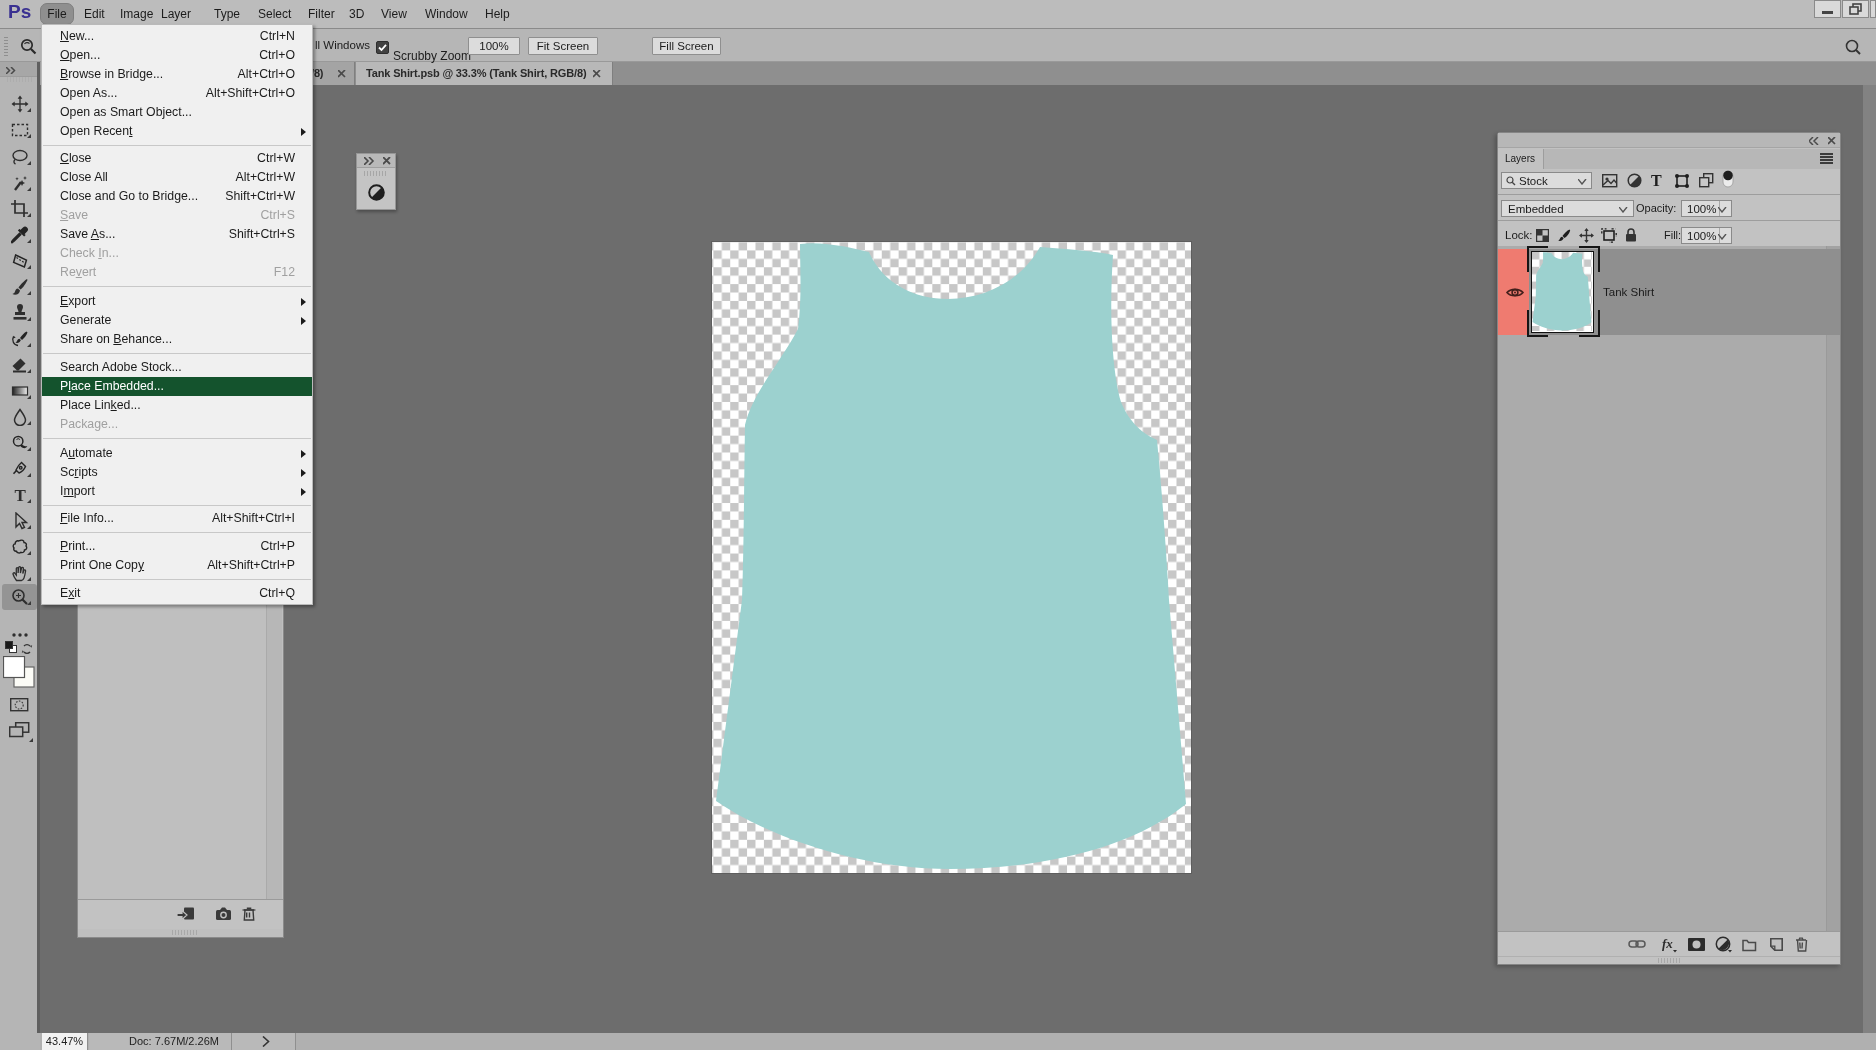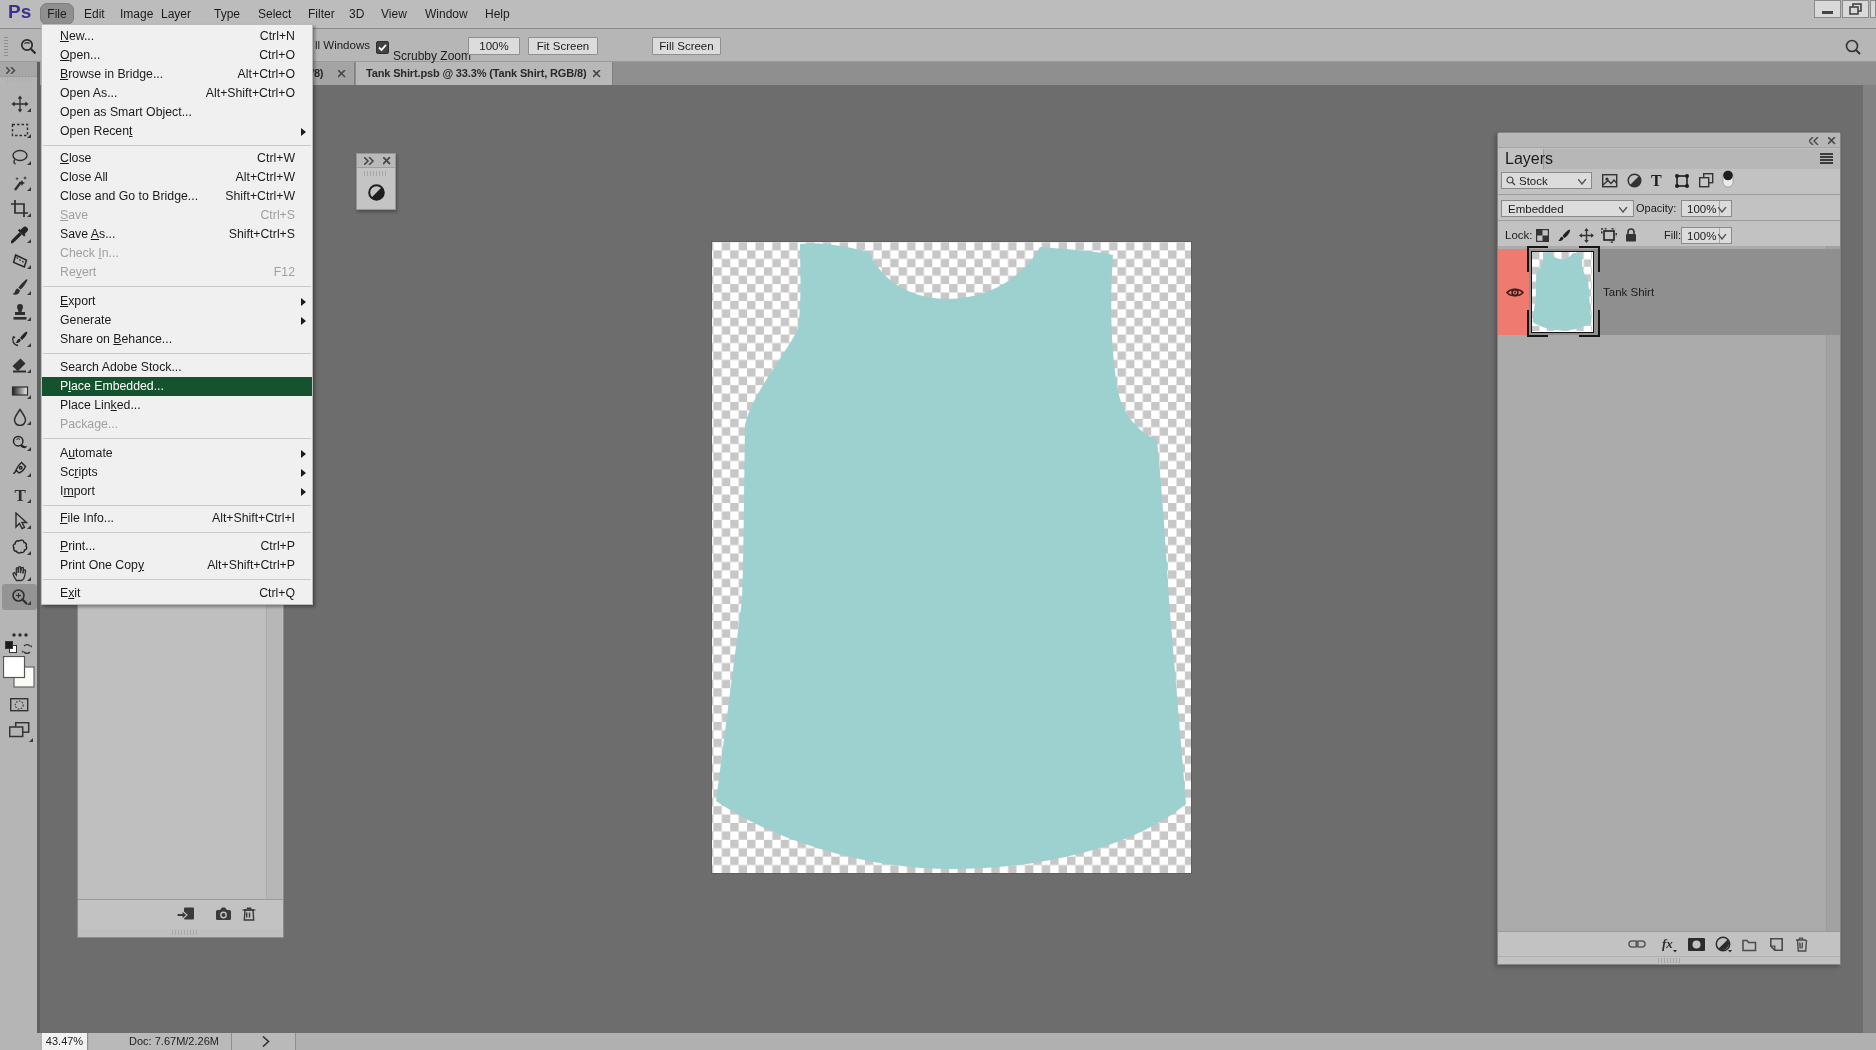--- a/index.html
+++ b/index.html
@@ -108,21 +108,21 @@
   <div style="position:absolute; left:0; top:0; width:342px; height:15px; background:#b7b7b7; border-bottom:1px solid #a5a5a5;">
     <svg width="12" height="8" style="position:absolute; left:311px; top:4px;">
         <path d="M4,0 L0,4 L4,8 M9,0 L5,4 L9,8" fill="none" stroke="#4a4a4a" stroke-width="1.5"></path>
       </svg>
     <svg width="8" height="8" style="position:absolute; left:330px; top:4px;">
         <path d="M0,0 L7,7 M7,0 L0,7" stroke="#4a4a4a" stroke-width="1.7"></path>
       </svg>
   </div>
 
   <div style="position:absolute; left:0; top:16px; width:342px; height:20px; background:#b7b7b7;">
-    <div style="position:absolute; left:0; top:0; width:46px; height:20px; background:#c2c2c2; border-right:1px solid #9d9d9d; padding-left:7px; line-height:20px; font-size:16px;">Layers</div>
+    <div style="position:absolute; left:0; top:0; width:46px; height:20px; background:#c2c2c2; border-right:1px solid #9d9d9d; padding-left:7px; line-height:20px; font-size:10px;">Layers</div>
     <div style="position:absolute; left:322px; top:4px; width:13px; height:2px; background:#3c3c3c; box-shadow:0 3px 0 #3c3c3c, 0 6px 0 #3c3c3c, 0 9px 0 #3c3c3c;"></div>
   </div>
 
   <div style="position:absolute; left:0; top:36px; width:342px; height:77px; background:#c2c2c2;">
     <div style="position:absolute; left:0; top:25px; width:342px; border-top:1px solid #9d9d9d;"></div>
     <div style="position:absolute; left:0; top:51px; width:342px; border-top:1px solid #9d9d9d;"></div>
 
     <div style="position:absolute; left:3px; top:3px; width:91px; height:17px; background:#dcdcdc; border:1px solid #8a8a8a;">
       <svg width="10" height="10" style="position:absolute; left:4px; top:3px;">
           <circle cx="4" cy="4" r="3" fill="none" stroke="#444" stroke-width="1.2"></circle>

